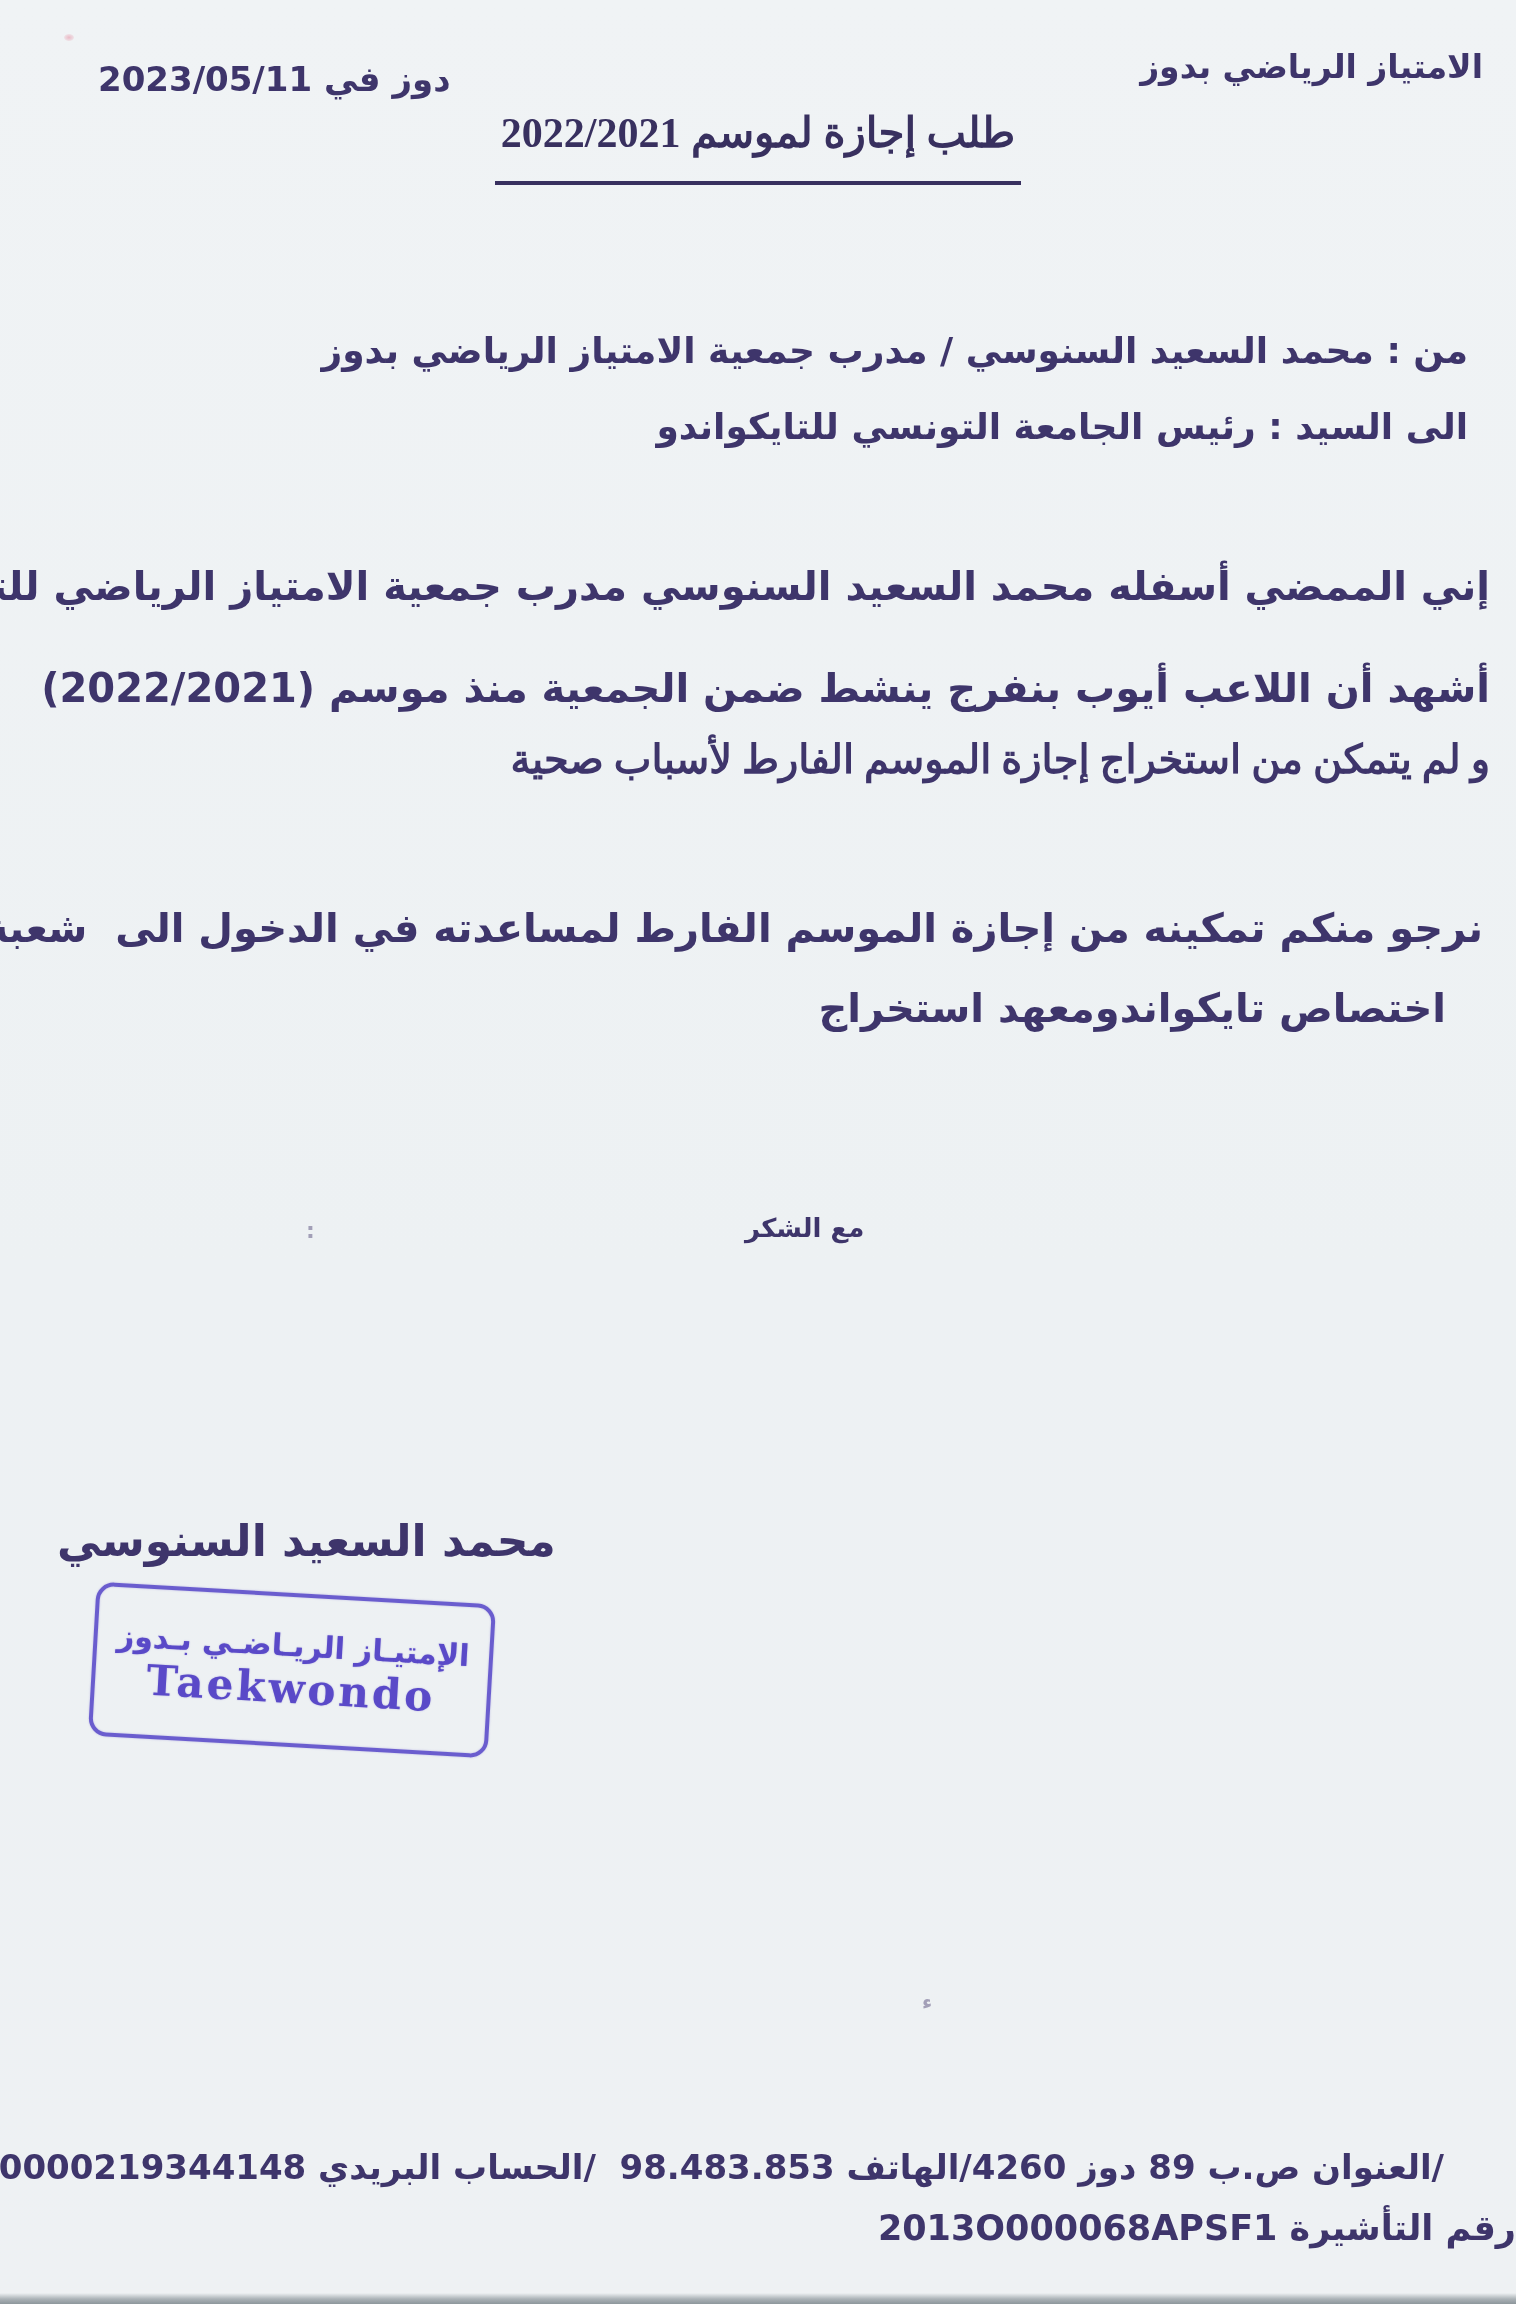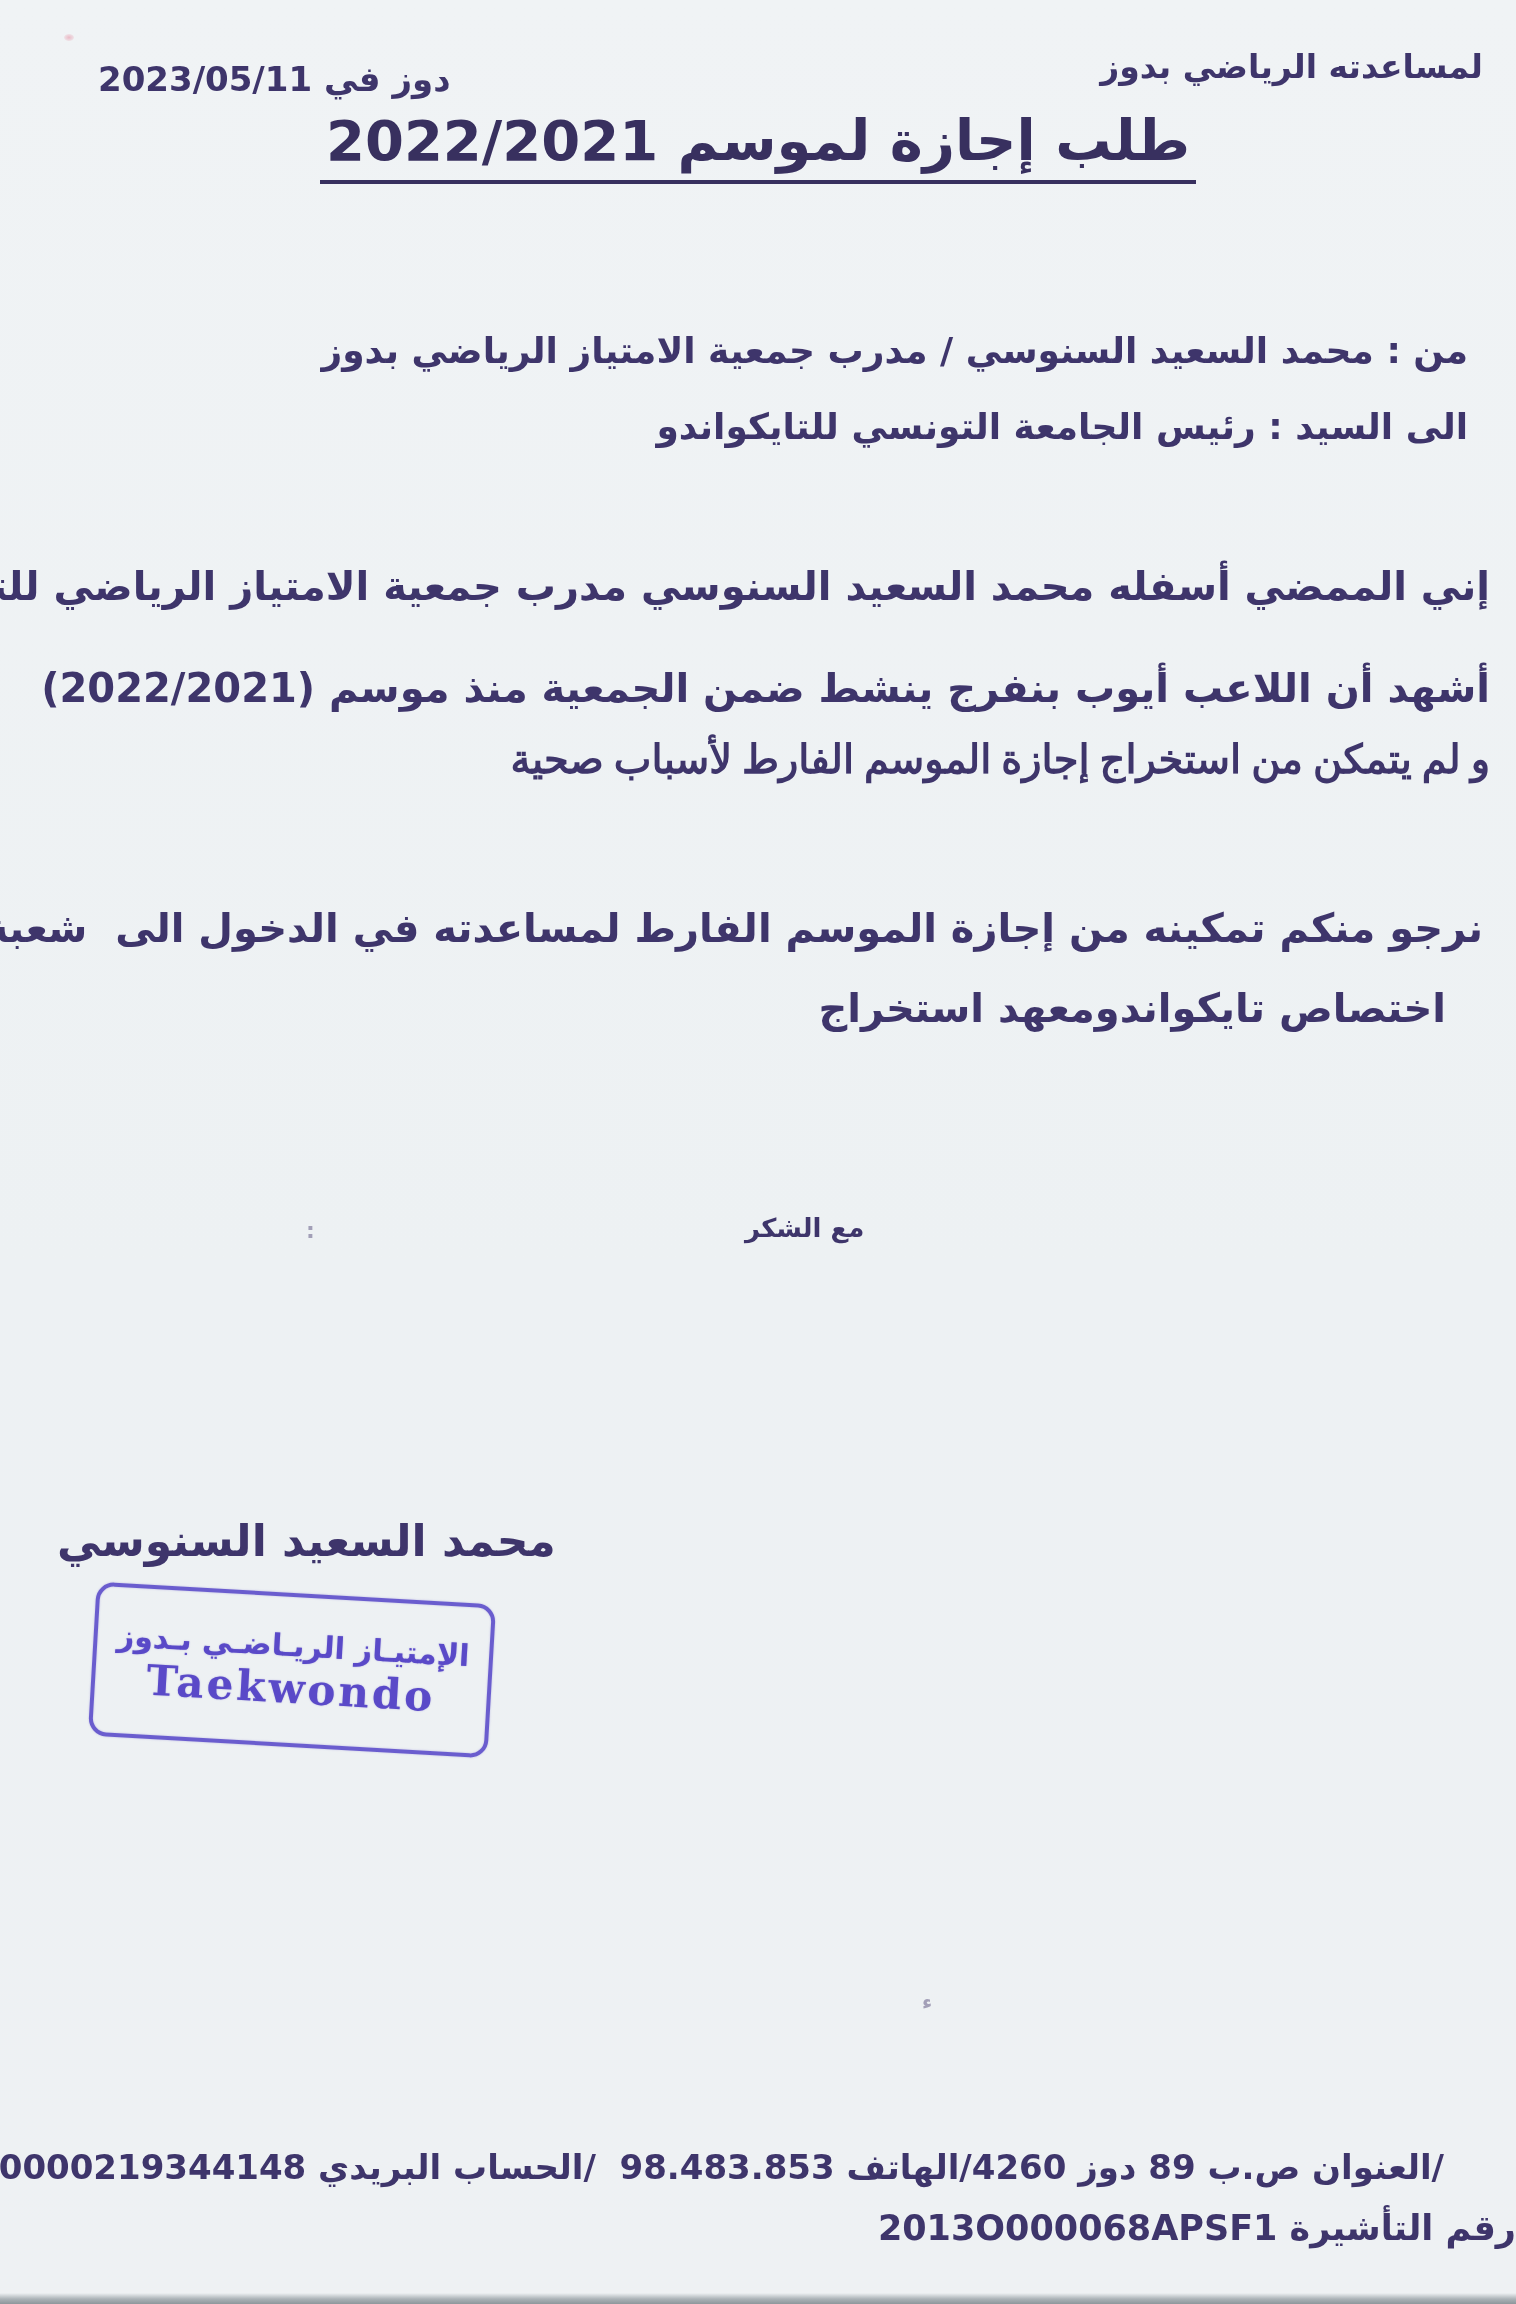--- a/index.html
+++ b/index.html
@@ -24,22 +24,22 @@
   }
 
   
   .club-header   { top:46px;  right:33px;  font-size:33px; }
   .date-line     { top:58px;  left:98px;   font-size:34px; }
 
   
   .title-wrap { position:absolute; top:108px; left:0; right:0; text-align:center; }
   .title-text {
     display:inline-block; direction:rtl; white-space:pre;
-    font-weight:bold; font-size:56px; color:#38305f;
-    border-bottom:4px solid #38305f; padding:0 6px 7px 6px;
+    font-weight:bold; font-size:42px; color:#38305f;
+    border-bottom:4px solid #38305f; padding:0 6px 24px 6px;font-family:Liberation Serif, serif;
   }
 
   
   .from-line { top:328px; right:48px; font-size:36px; }
   .to-line   { top:404px; right:48px; font-size:36px; }
 
   
   .p1l1 { top:561px; right:26px; font-size:40px; }
   .p1l2 { top:663px; right:26px; font-size:40px;margin-left:36px; }
   .p1l3 { top:735px; right:26px; font-size:40px;font-family:Liberation Serif, serif; }
@@ -95,21 +95,21 @@
     background:linear-gradient(to bottom, rgba(150,158,162,0) 0%, #aab2b6 55%, #8d969b 100%);
   }
 </style>
 </head>
 <body>
 
 <div class="page">
 
   <div class="scan-dot"></div>
 
-  <div class="t club-header">لمساعدته الرياضي بدوز</div>
+  <div class="t club-header">الامتياز الرياضي بدوز</div>
   <div class="t date-line">دوز في 2023/05/11</div>
 
   <div class="title-wrap">
     <span class="title-text">طلب إجازة لموسم 2022/2021</span>
   </div>
 
   <div class="t to-line">الى السيد : رئيس الجامعة التونسي للتايكواندو</div>
   <div class="t from-line">من : محمد السعيد السنوسي / مدرب جمعية الامتياز الرياضي بدوز</div>
 
   <div class="t p1l1">إني الممضي أسفله محمد السعيد السنوسي مدرب جمعية الامتياز الرياضي للتايكواندو بدوز</div>

